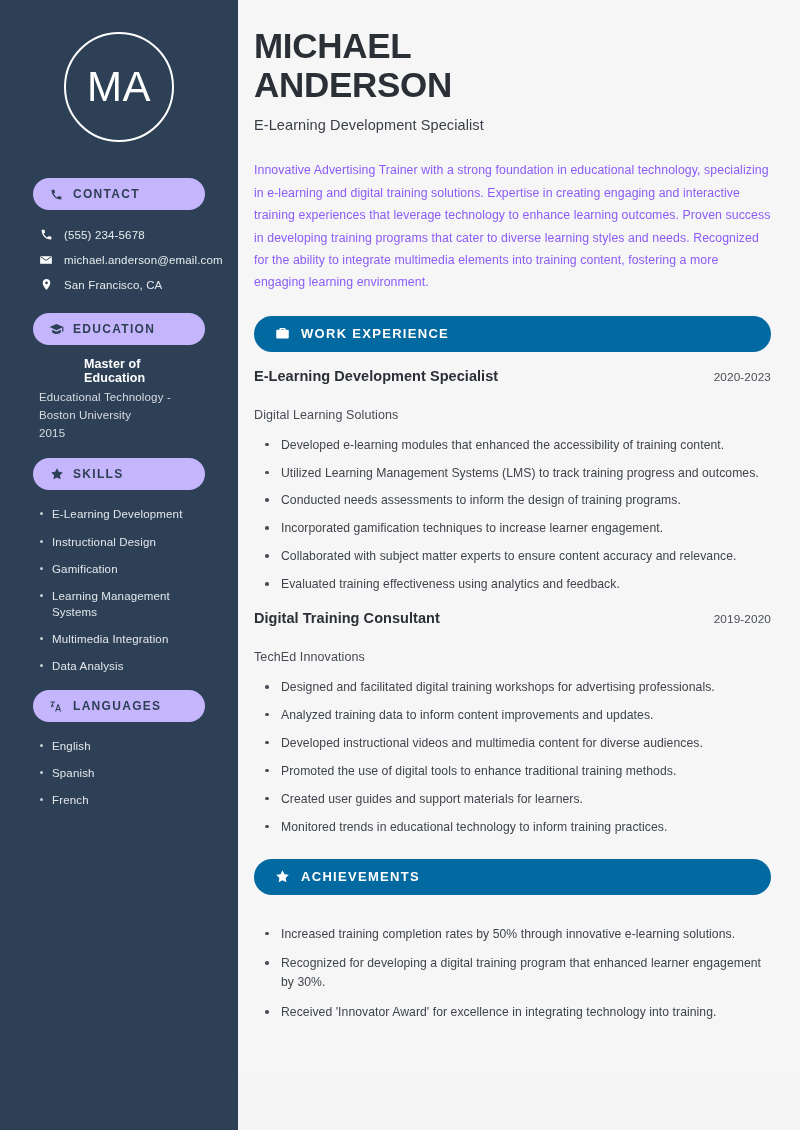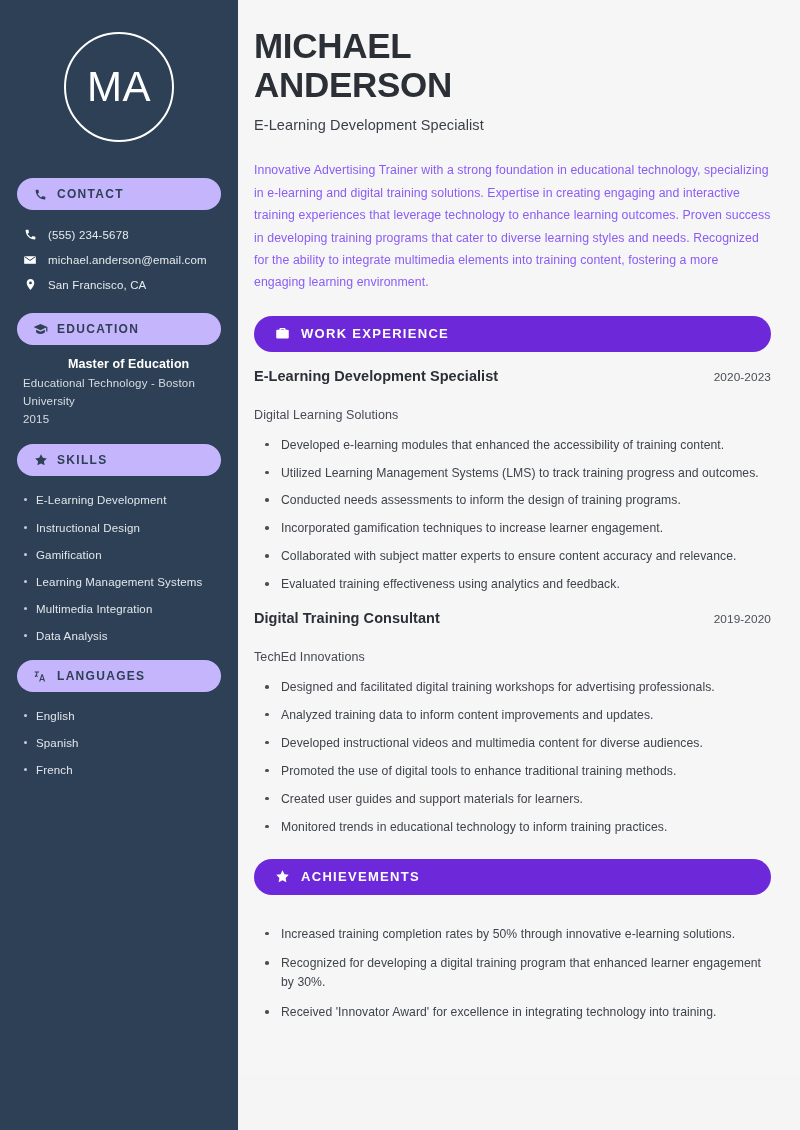--- a/index.html
+++ b/index.html
@@ -15,21 +15,21 @@
     display: flex;
     overflow: hidden;
   }
 
   
   .sidebar {
     width: 238px;
     min-width: 238px;
     height: 1130px;
     background: #2e4055;
-    padding: 0 17px;
+    padding: 0 33px;
     color: #ffffff;
     position: relative;
   }
 
   .avatar-wrap {
     display: flex;
     justify-content: center;
     padding-top: 32px;
     padding-bottom: 20px;
   }
@@ -156,21 +156,21 @@
 
   .summary {
     margin-top: 26px;
     font-size: 12.3px;
     color: #8b5cf6;
     line-height: 1.82;
     letter-spacing: 0.08px;
   }
 
   .main-pill {
-    background: #6d28d9;
+    background: #0369a1;
     color: #ffffff;
     border-radius: 22px;
     height: 36px;
     display: flex;
     align-items: center;
     padding: 0 20px;
     gap: 11px;
     margin-top: 22px;
     margin-bottom: 16px;
   }

